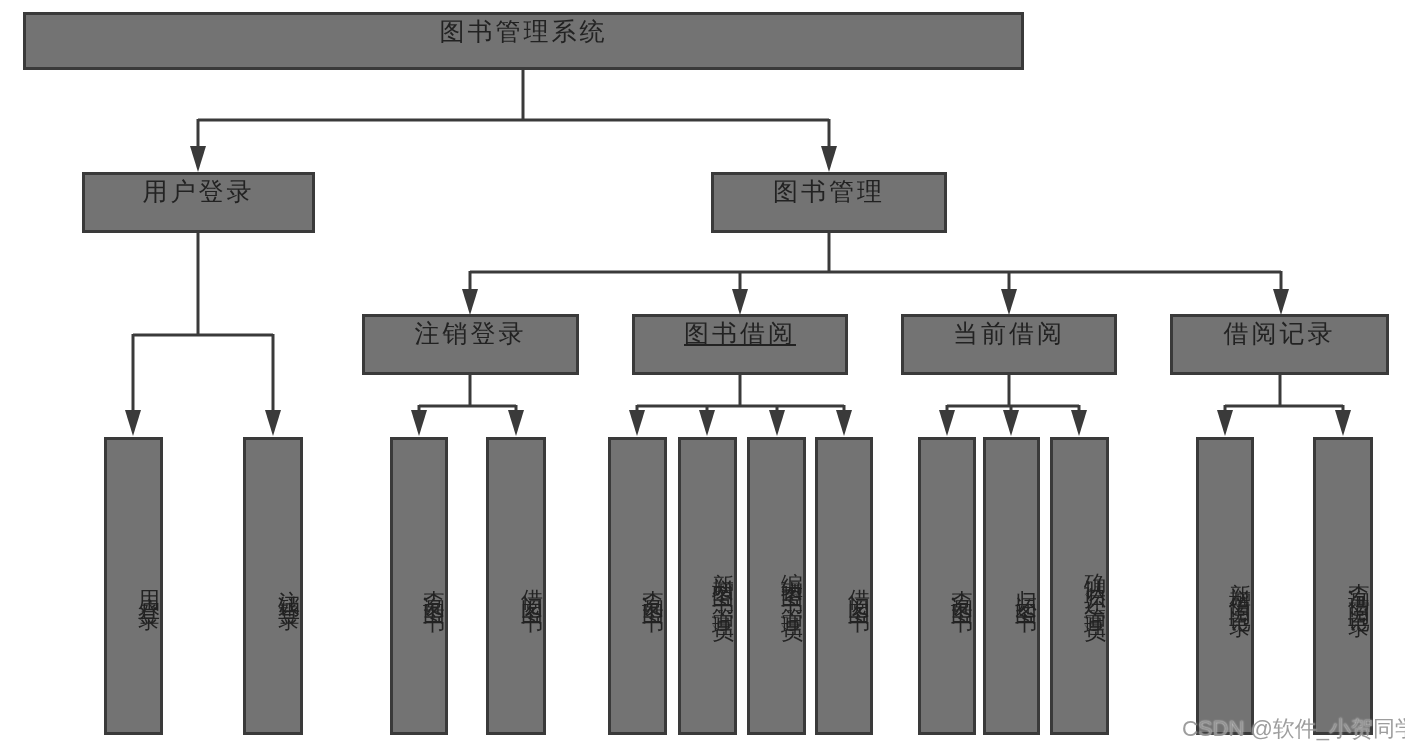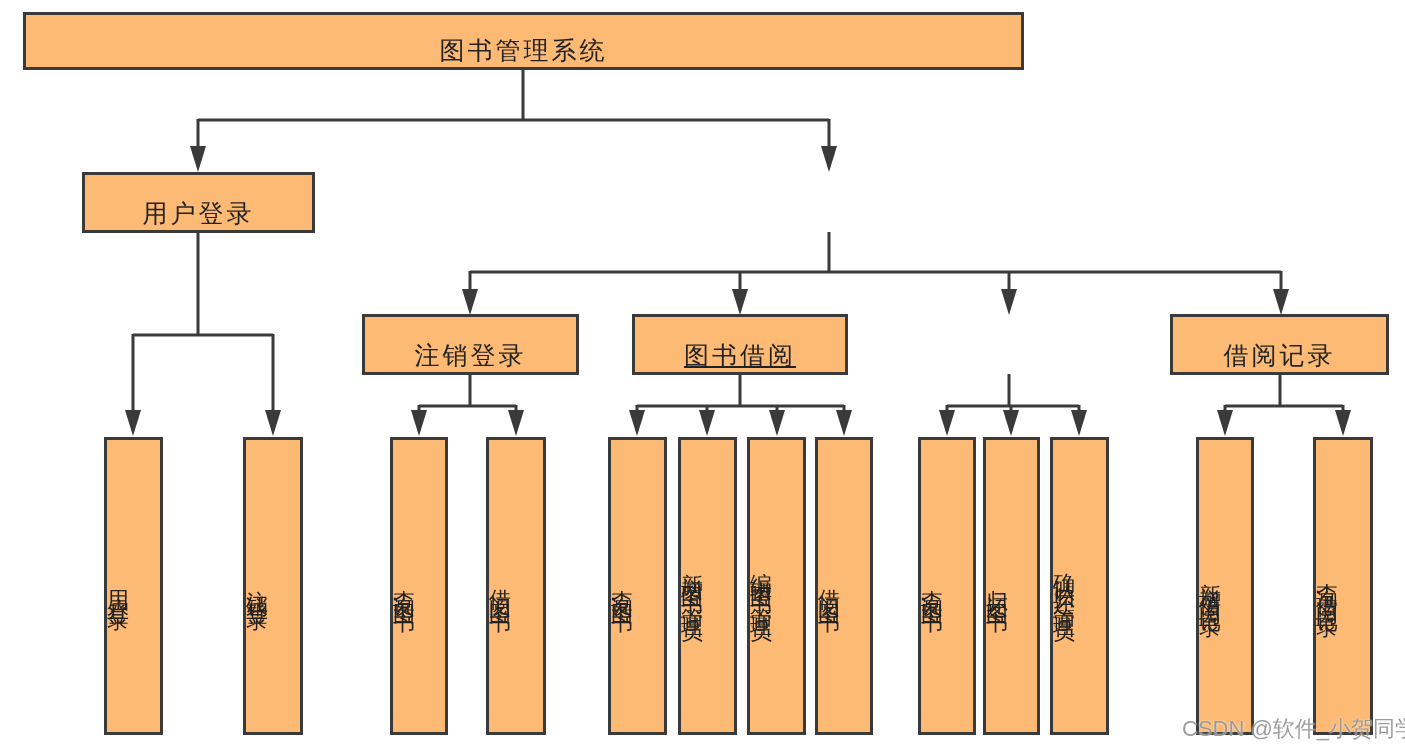--- a/index.html
+++ b/index.html
@@ -10,24 +10,24 @@
     overflow:hidden;
     font-family:"Liberation Sans", sans-serif;
   }
   .wires{
     position:absolute;left:0;top:0;width:1405px;height:747px;
     pointer-events:none;
   }
   .node{
     position:absolute;
     box-sizing:border-box;
-    background:#fdba74;
+    background:#737373;
     border:3px solid #3a3a3a;
     display:flex;
-    align-items:flex-end;
+    align-items:flex-start;
     justify-content:center;
     color:#222222;
     z-index:2;
   }
   .node.h{
     font-size:25px;
     letter-spacing:3px;
     white-space:nowrap;
   }
   .node.v{
@@ -141,27 +141,33 @@
     </g>
   </svg>
 
   <div class="node h" style="left:23px;top:12px;width:1001px;height:58px;">
     <span>图书管理系统</span>
   </div>
 
   <div class="node h" style="left:82px;top:172px;width:233px;height:61px;">
     <span>用户登录</span>
   </div>
+  <div class="node h" style="left:711px;top:172px;width:236px;height:61px;">
+    <span>图书管理</span>
+  </div>
 
   <div class="node h" style="left:362px;top:314px;width:217px;height:61px;">
     <span>注销登录</span>
   </div>
   <div class="node h" style="left:632px;top:314px;width:216px;height:61px;text-decoration:underline;">
     <span>图书借阅</span>
   </div>
+  <div class="node h" style="left:901px;top:314px;width:216px;height:61px;">
+    <span>当前借阅</span>
+  </div>
   <div class="node h" style="left:1170px;top:314px;width:219px;height:61px;">
     <span>借阅记录</span>
   </div>
 
   <div class="node v" style="left:104px;top:437px;width:59px;height:298px;">
     <span>用户登录</span>
   </div>
   <div class="node v" style="left:243px;top:437px;width:60px;height:298px;">
     <span>注销登录</span>
   </div>

